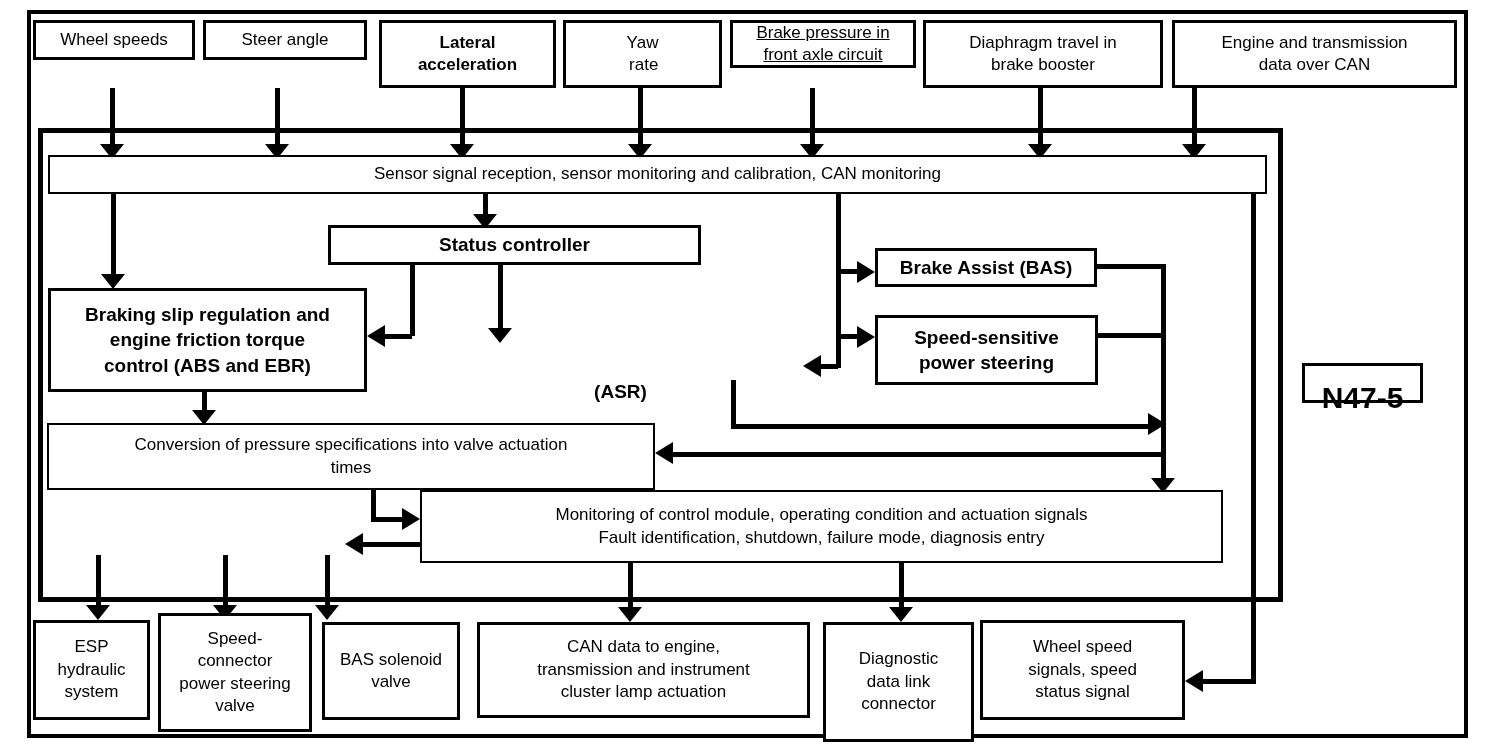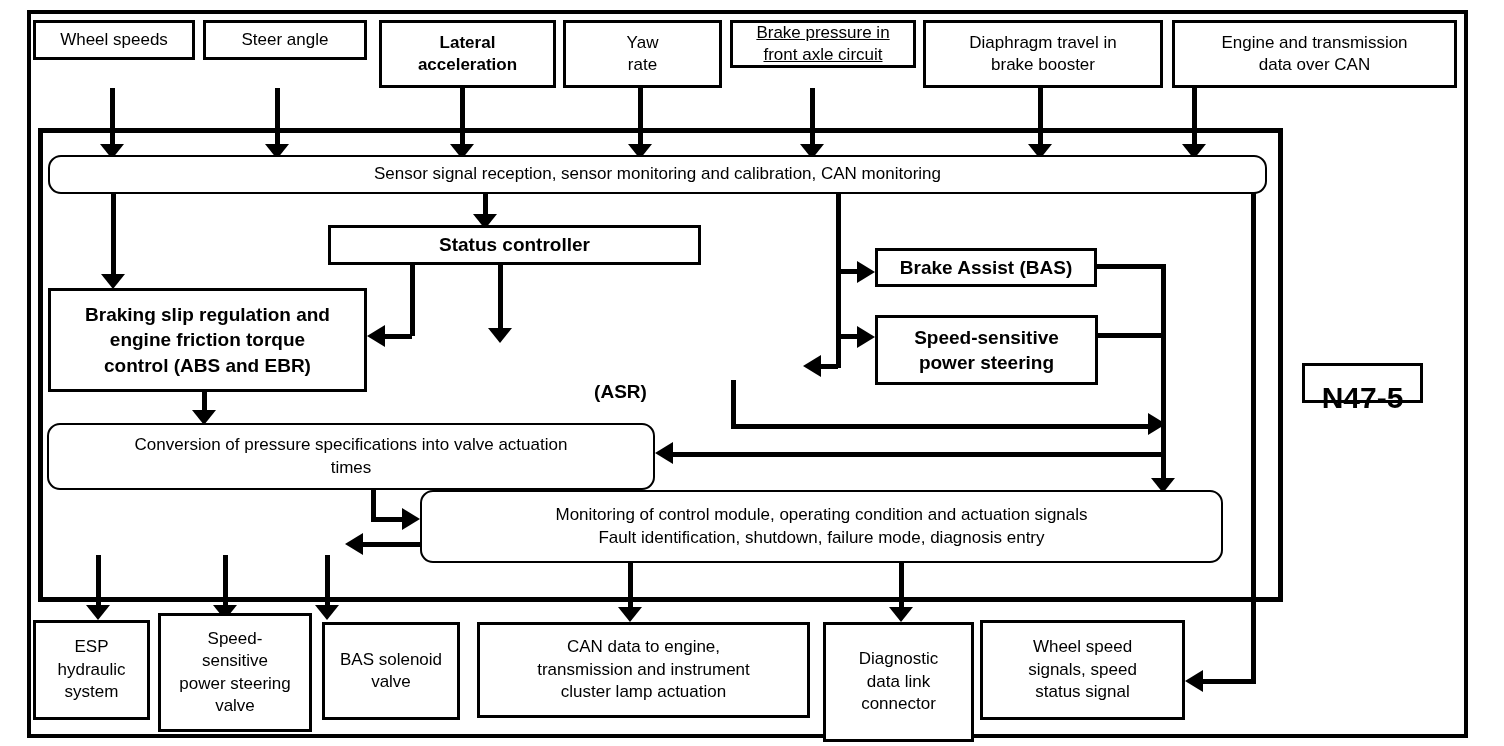--- a/index.html
+++ b/index.html
@@ -3,21 +3,21 @@
 <meta charset="utf-8">
 <style>
   html,body{margin:0;padding:0;background:#ffffff;}
   #canvas{position:relative;width:1504px;height:746px;background:#ffffff;
           font-family:"Liberation Sans",sans-serif;color:#000;overflow:hidden;}
   .frame{position:absolute;border:4px solid #000;background:transparent;box-sizing:border-box;}
   .container{position:absolute;border:5px solid #000;background:transparent;box-sizing:border-box;}
   .box{position:absolute;box-sizing:border-box;border:3px solid #000;background:#fff;
        display:flex;align-items:center;justify-content:center;text-align:center;
        white-space:pre-line;font-size:17px;line-height:1.32;}
-  .thin{border-width:2px;border-radius:13px;}
+  .thin{border-width:2px;}
   .em{font-weight:bold;font-size:19px;}
   .hline,.vline{position:absolute;background:#000;}
   .ah{position:absolute;width:0;height:0;}
   .ah-down{border-left:12px solid transparent;border-right:12px solid transparent;border-top:15px solid #000;}
   .ah-left{border-top:11px solid transparent;border-bottom:11px solid transparent;border-right:18px solid #000;}
   .ah-right{border-top:11px solid transparent;border-bottom:11px solid transparent;border-left:18px solid #000;}
   .sub{position:absolute;text-align:center;font-weight:bold;font-size:19px;white-space:pre-line;}
   #n47text{position:absolute;left:0;right:0;top:15px;text-align:center;font-weight:bold;font-size:30px;line-height:34px;}
 </style>
 </head>
@@ -99,21 +99,21 @@
   <div class="ah ah-down" style="left:889px;top:607px;"></div>
 
   <div class="vline" style="left:1251px;top:193px;width:5px;height:491px;"></div>
   <div class="hline" style="left:1203px;top:679px;width:53px;height:5px;"></div>
   <div class="ah ah-left" style="left:1185px;top:670px;"></div>
 
   <div class="box" style="left:33px;top:20px;width:162px;height:40px;">Wheel speeds</div>
   <div class="box" style="left:203px;top:20px;width:164px;height:40px;">Steer angle</div>
   <div class="box" style="left:379px;top:20px;width:177px;height:68px;font-weight:bold;">Lateral
 acceleration</div>
-  <div class="box" style="left:563px;top:20px;width:159px;height:68px;">Yaw
+  <div class="box" style="left:563px;top:20px;width:159px;height:68px;text-align:right;">Yaw
 rate</div>
   <div class="box" style="left:730px;top:20px;width:186px;height:48px;text-decoration:underline;">Brake pressure in
 front axle circuit</div>
   <div class="box" style="left:923px;top:20px;width:240px;height:68px;">Diaphragm travel in
 brake booster</div>
   <div class="box" style="left:1172px;top:20px;width:285px;height:68px;">Engine and transmission
 data over CAN</div>
 
   <div class="box thin" style="left:48px;top:155px;width:1219px;height:39px;">Sensor signal reception, sensor monitoring and calibration, CAN monitoring</div>
   <div class="box em" style="left:328px;top:225px;width:373px;height:40px;">Status controller</div>
@@ -130,21 +130,21 @@
 Fault identification, shutdown, failure mode, diagnosis entry</div>
 
   <div class="box" style="left:1302px;top:363px;width:121px;height:40px;text-decoration:underline;">
     <span id="n47text">N47-5</span>
   </div>
 
   <div class="box" style="left:33px;top:620px;width:117px;height:100px;">ESP
 hydraulic
 system</div>
   <div class="box" style="left:158px;top:613px;width:154px;height:119px;">Speed-
-sensitive
+connector
 power steering
 valve</div>
   <div class="box" style="left:322px;top:622px;width:138px;height:98px;">BAS solenoid
 valve</div>
   <div class="box" style="left:477px;top:622px;width:333px;height:96px;">CAN data to engine,
 transmission and instrument
 cluster lamp actuation</div>
   <div class="box" style="left:823px;top:622px;width:151px;height:120px;">Diagnostic
 data link
 connector</div>

